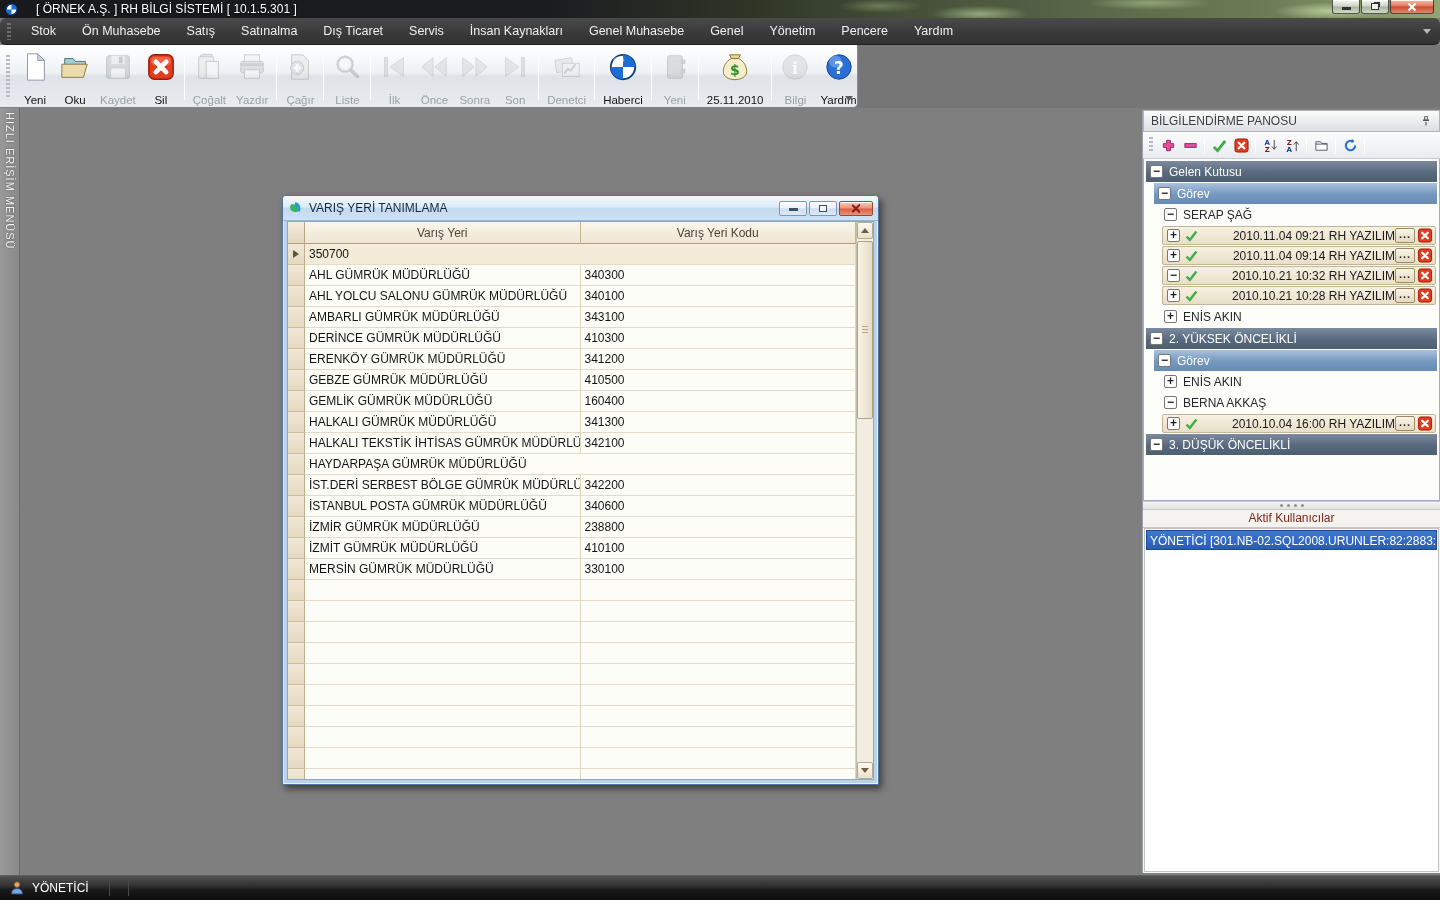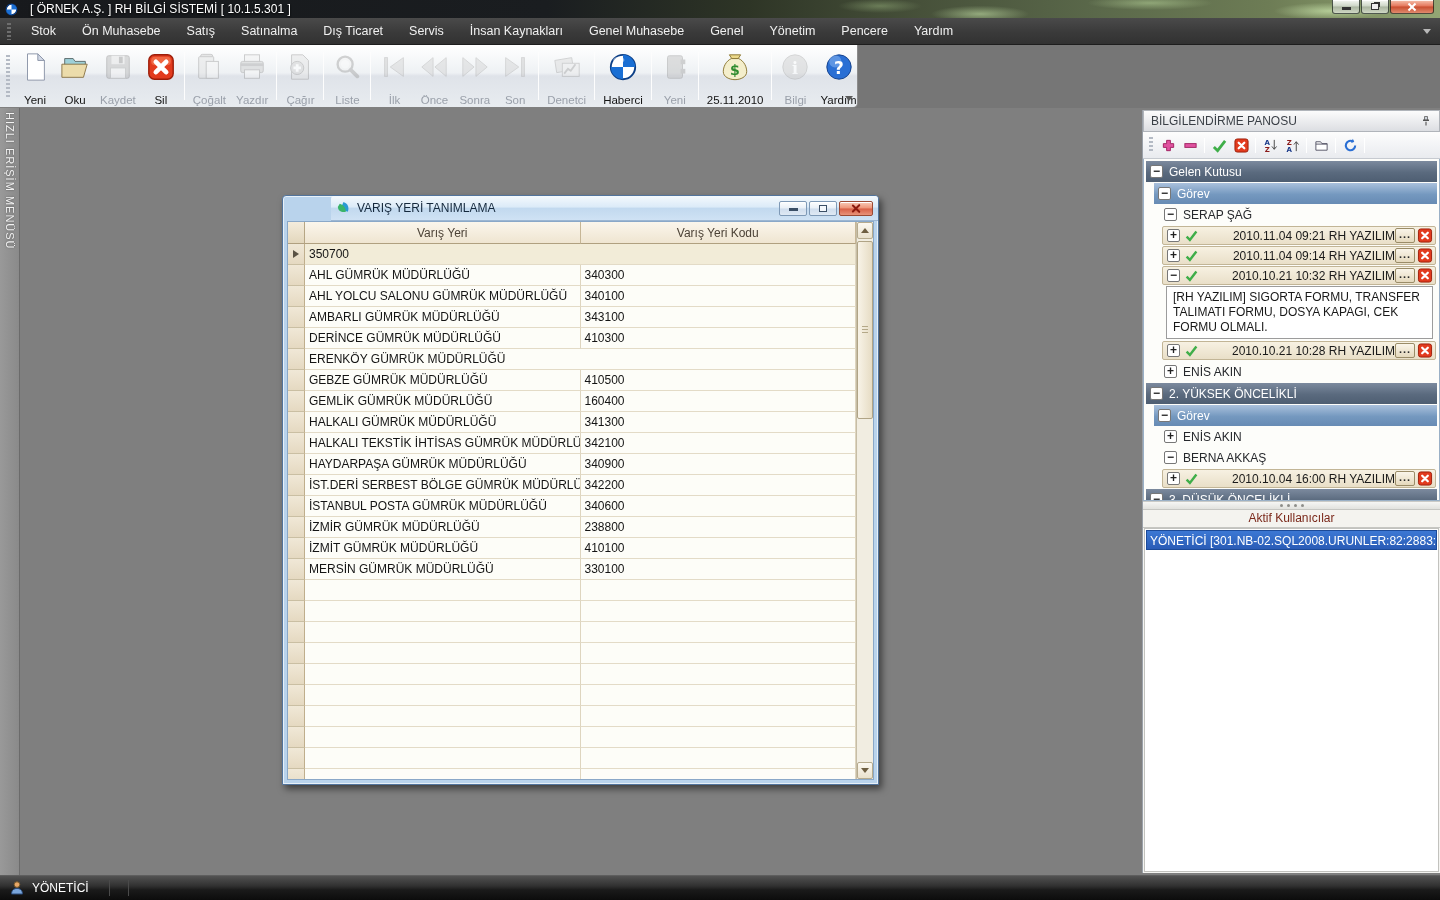--- a/index.html
+++ b/index.html
@@ -10,35 +10,35 @@
   
   .titlebar{position:absolute;left:0;top:0;width:1440px;height:18px;display:flex;align-items:center;color:#fff;
     background:
       radial-gradient(70px 12px at 980px 14px, rgba(205,235,175,.55), transparent 70%),
       radial-gradient(90px 10px at 1150px 3px, rgba(190,220,160,.5), transparent 70%),
       radial-gradient(80px 12px at 1330px 11px, rgba(210,238,180,.65), transparent 70%),
       radial-gradient(60px 10px at 880px 6px, rgba(170,200,140,.4), transparent 70%),
       linear-gradient(90deg,#17191c 0%,#1a1d20 38%,#2e3526 52%,#47513a 64%,#5a684a 76%,#6d7c55 88%,#93a674 100%);}
   .titlebar-icon{width:13px;height:13px;margin-left:5px;flex:0 0 13px;}
   .titlebar-icon svg{width:13px;height:13px;display:block;}
-  .titlebar-text{margin-left:12px;font-size:12px;line-height:18px;white-space:nowrap;text-shadow:0 1px 2px #000;}
+  .titlebar-text{margin-left:18px;font-size:12px;line-height:18px;white-space:nowrap;text-shadow:0 1px 2px #000;}
   .win-controls{position:absolute;right:6px;top:0;display:flex;}
   .win-btn{width:28px;height:14px;margin-left:1px;border:1px solid rgba(25,35,25,.75);border-top:none;
     border-radius:0 0 3px 3px;display:flex;align-items:center;justify-content:center;
     background:linear-gradient(#f7f9f5,#ccd5c5 48%,#a9b49f 52%,#cfd8c4);box-shadow:inset 0 1px 0 rgba(255,255,255,.85);}
   .win-btn.close{width:44px;background:linear-gradient(#f6c3ae,#e4755a 48%,#c84c2e 52%,#e08a6e);}
   .g-min{width:9px;height:3px;background:#333;margin-top:4px;}
   .g-restore{width:8px;height:7px;border:1px solid #333;background:#eee;box-shadow:2px -2px 0 -1px #333;}
   .g-x{position:relative;width:10px;height:8px;}
   .g-x::before,.g-x::after{content:"";position:absolute;left:4px;top:-1px;width:2px;height:10px;background:#fff;}
   .g-x::before{transform:rotate(45deg);} .g-x::after{transform:rotate(-45deg);}
 
   
   .menubar{position:absolute;left:0;top:18px;width:1440px;height:27px;display:flex;align-items:center;
-    background:linear-gradient(#4a4a4a,#3a3a3a 55%,#323232);border-bottom:1px solid #1e1e1e;color:#f0f0f0;}
+    background:linear-gradient(#4a4a4a,#3a3a3a 55%,#323232);border-bottom:1px solid #1e1e1e;color:#f0f0f0;border-radius:6px;}
   .menu-grip{width:4px;height:17px;margin:0 7px;background:repeating-linear-gradient(to bottom,#6e6e6e 0 2px,transparent 2px 4px);}
   .menu-item{padding:0 13px;font-size:12.5px;line-height:26px;white-space:nowrap;}
   .menu-overflow{margin-left:auto;margin-right:9px;width:0;height:0;border-left:4px solid transparent;border-right:4px solid transparent;border-top:5px solid #b8b8b8;}
 
   
   .toolbar{position:absolute;left:0;top:45px;width:1440px;height:63px;background:#767676;}
   .toolbar-strip{position:absolute;left:0;top:0;width:858px;height:63px;display:flex;align-items:stretch;
     background:linear-gradient(#ffffff,#eef1f4 45%,#dfe3e9 50%,#e8ecf0);
     border-bottom:1px solid #808080;border-right:1px solid #8c8c8c;border-radius:0 0 5px 0;padding:2px 10px 2px 0;}
   .tb-grip{flex:0 0 4px;margin:8px 5px 8px 6px;background:repeating-linear-gradient(to bottom,#b4bac4 0 2px,transparent 2px 4px);}
@@ -54,21 +54,21 @@
   
   .main{position:absolute;left:0;top:108px;width:1440px;height:767px;background:#7f7f7f;}
   .quickbar{position:absolute;left:0;top:0;width:20px;height:767px;border-right:1px solid #6b6b6b;
     background:linear-gradient(90deg,#999,#8a8a8a);}
   .quickbar-label{writing-mode:vertical-rl;white-space:nowrap;color:#f2f2f2;font-size:11px;letter-spacing:1px;
     margin:4px 0 0 4px;text-shadow:0 0 2px #555;}
 
   
   .dialog{position:absolute;left:282px;top:87px;width:597px;height:590px;background:#b9d3ec;
     border:1px solid #52749c;border-radius:4px 4px 0 0;
-    box-shadow:inset 0 0 0 1px rgba(255,255,255,.65), 3px 4px 7px rgba(0,0,0,.5);padding-left:48px;}
+    box-shadow:inset 0 0 0 1px rgba(255,255,255,.65), 3px 4px 7px rgba(0,0,0,.5);}
   .dlg-titlebar{height:25px;display:flex;align-items:center;padding:0 5px;border-radius:3px 3px 0 0;
     background:linear-gradient(#f4f9fd,#dcebf8 45%,#c2d9ef 52%,#cfe2f4);border-bottom:1px solid #9cb6d2;}
   .dlg-icon{width:15px;height:15px;}  .dlg-icon svg{width:15px;height:15px;display:block;}
   .dlg-title{flex:1;margin-left:6px;font-size:12px;color:#15293d;white-space:nowrap;}
   .dlg-btn{width:28px;height:15px;margin-left:2px;border:1px solid #7e99b6;border-radius:2px;
     background:linear-gradient(#fdfeff,#e9f0f7 48%,#cfdded 52%,#dfe9f4);display:flex;align-items:center;justify-content:center;
     box-shadow:inset 0 1px 0 #fff;}
   .dlg-btn.close{width:34px;background:linear-gradient(#f8cdba,#ee9478 48%,#d86046 52%,#e8937a);border-color:#9a4a34;}
   .dg-min{width:9px;height:3px;background:#3b4f66;margin-top:3px;}
   .dg-restore{width:8px;height:7px;border:1px solid #3b4f66;background:#f4f8fc;}
@@ -437,20 +437,21 @@
                 <div class="gr-cell code">343100</div>
               </div>
               <div class="grid-row">
                 <div class="gr-sel"></div>
                 <div class="gr-cell name">DERİNCE GÜMRÜK MÜDÜRLÜĞÜ</div>
                 <div class="gr-cell code">410300</div>
               </div>
               <div class="grid-row">
                 <div class="gr-sel"></div>
                 <div class="gr-cell name">ERENKÖY GÜMRÜK MÜDÜRLÜĞÜ</div>
+                <div class="gr-cell code">341200</div>
               </div>
               <div class="grid-row">
                 <div class="gr-sel"></div>
                 <div class="gr-cell name">GEBZE GÜMRÜK MÜDÜRLÜĞÜ</div>
                 <div class="gr-cell code">410500</div>
               </div>
               <div class="grid-row">
                 <div class="gr-sel"></div>
                 <div class="gr-cell name">GEMLİK GÜMRÜK MÜDÜRLÜĞÜ</div>
                 <div class="gr-cell code">160400</div>
@@ -461,21 +462,20 @@
                 <div class="gr-cell code">341300</div>
               </div>
               <div class="grid-row">
                 <div class="gr-sel"></div>
                 <div class="gr-cell name">HALKALI TEKSTİK İHTİSAS GÜMRÜK MÜDÜRLÜĞÜ</div>
                 <div class="gr-cell code">342100</div>
               </div>
               <div class="grid-row">
                 <div class="gr-sel"></div>
                 <div class="gr-cell name">HAYDARPAŞA GÜMRÜK MÜDÜRLÜĞÜ</div>
-                <div class="gr-cell code">340900</div>
               </div>
               <div class="grid-row">
                 <div class="gr-sel"></div>
                 <div class="gr-cell name">İST.DERİ SERBEST BÖLGE GÜMRÜK MÜDÜRLÜĞÜ</div>
                 <div class="gr-cell code">342200</div>
               </div>
               <div class="grid-row">
                 <div class="gr-sel"></div>
                 <div class="gr-cell name">İSTANBUL POSTA GÜMRÜK MÜDÜRLÜĞÜ</div>
                 <div class="gr-cell code">340600</div>
@@ -697,21 +697,20 @@
             </span>
             <span class="msg-label">2010.10.21 10:32 RH YAZILIM</span>
             <span class="msg-dots">...</span>
             <span class="msg-x">
               <svg viewBox="0 0 16 16">
                 <rect x="1" y="1" width="14" height="14" rx="2.5" fill="#e23b1e" stroke="#9c1c08"></rect>
                 <path d="M5 5l6 6M11 5l-6 6" stroke="#ffffff" stroke-width="2.4" stroke-linecap="round"></path>
               </svg>
             </span>
           </div>
-          <div class="tn-note">[RH YAZILIM] SIGORTA FORMU, TRANSFER TALIMATI FORMU, DOSYA KAPAGI, CEK FORMU OLMALI.</div>
           <div class="tn tn-message">
             <span class="expbox">+</span>
             <span class="msg-check">
               <svg viewBox="0 0 16 16">
                 <path d="M2 9.5l4 4L14 3" stroke="#3fae49" stroke-width="3" fill="none"></path>
               </svg>
             </span>
             <span class="msg-label">2010.10.21 10:28 RH YAZILIM</span>
             <span class="msg-dots">...</span>
             <span class="msg-x">

